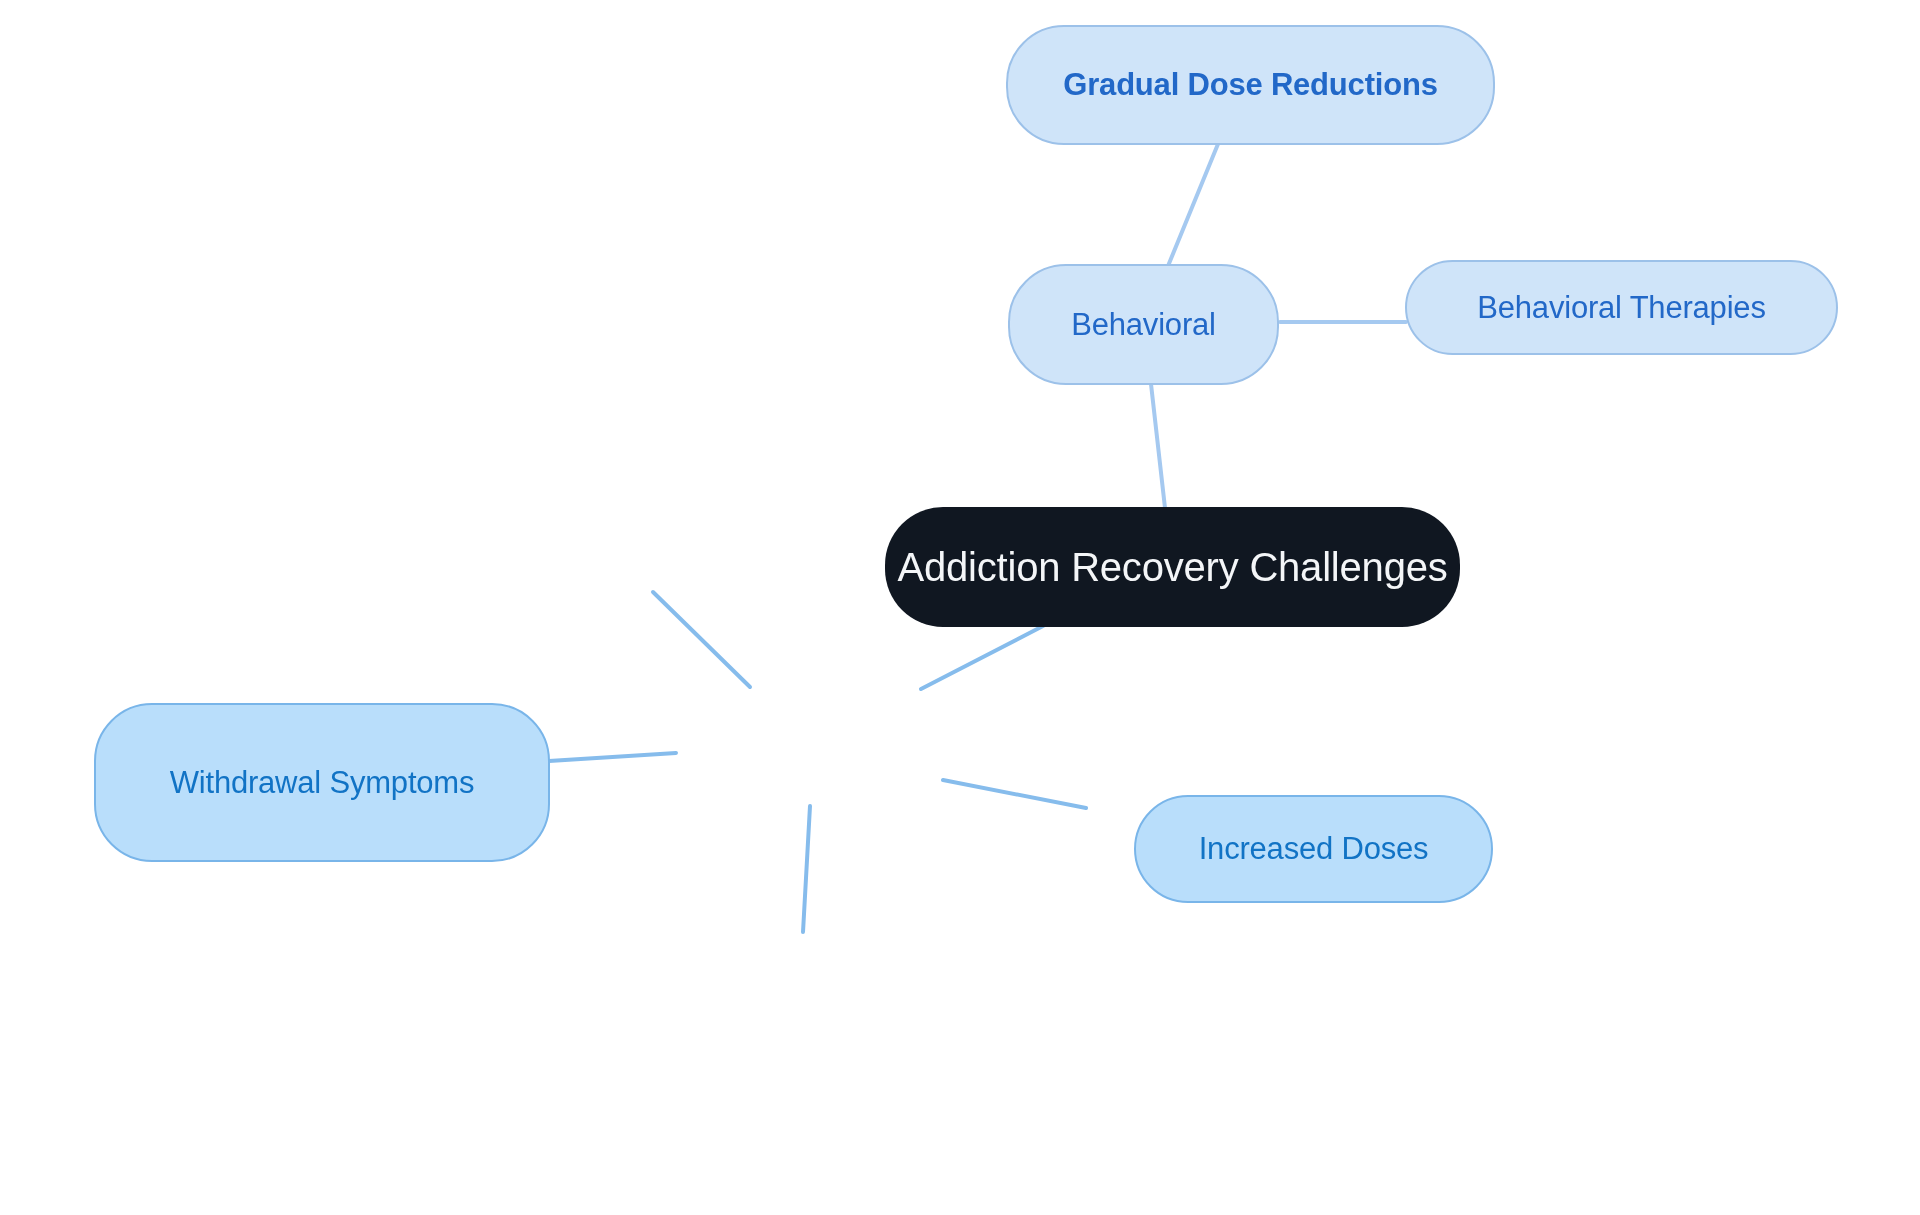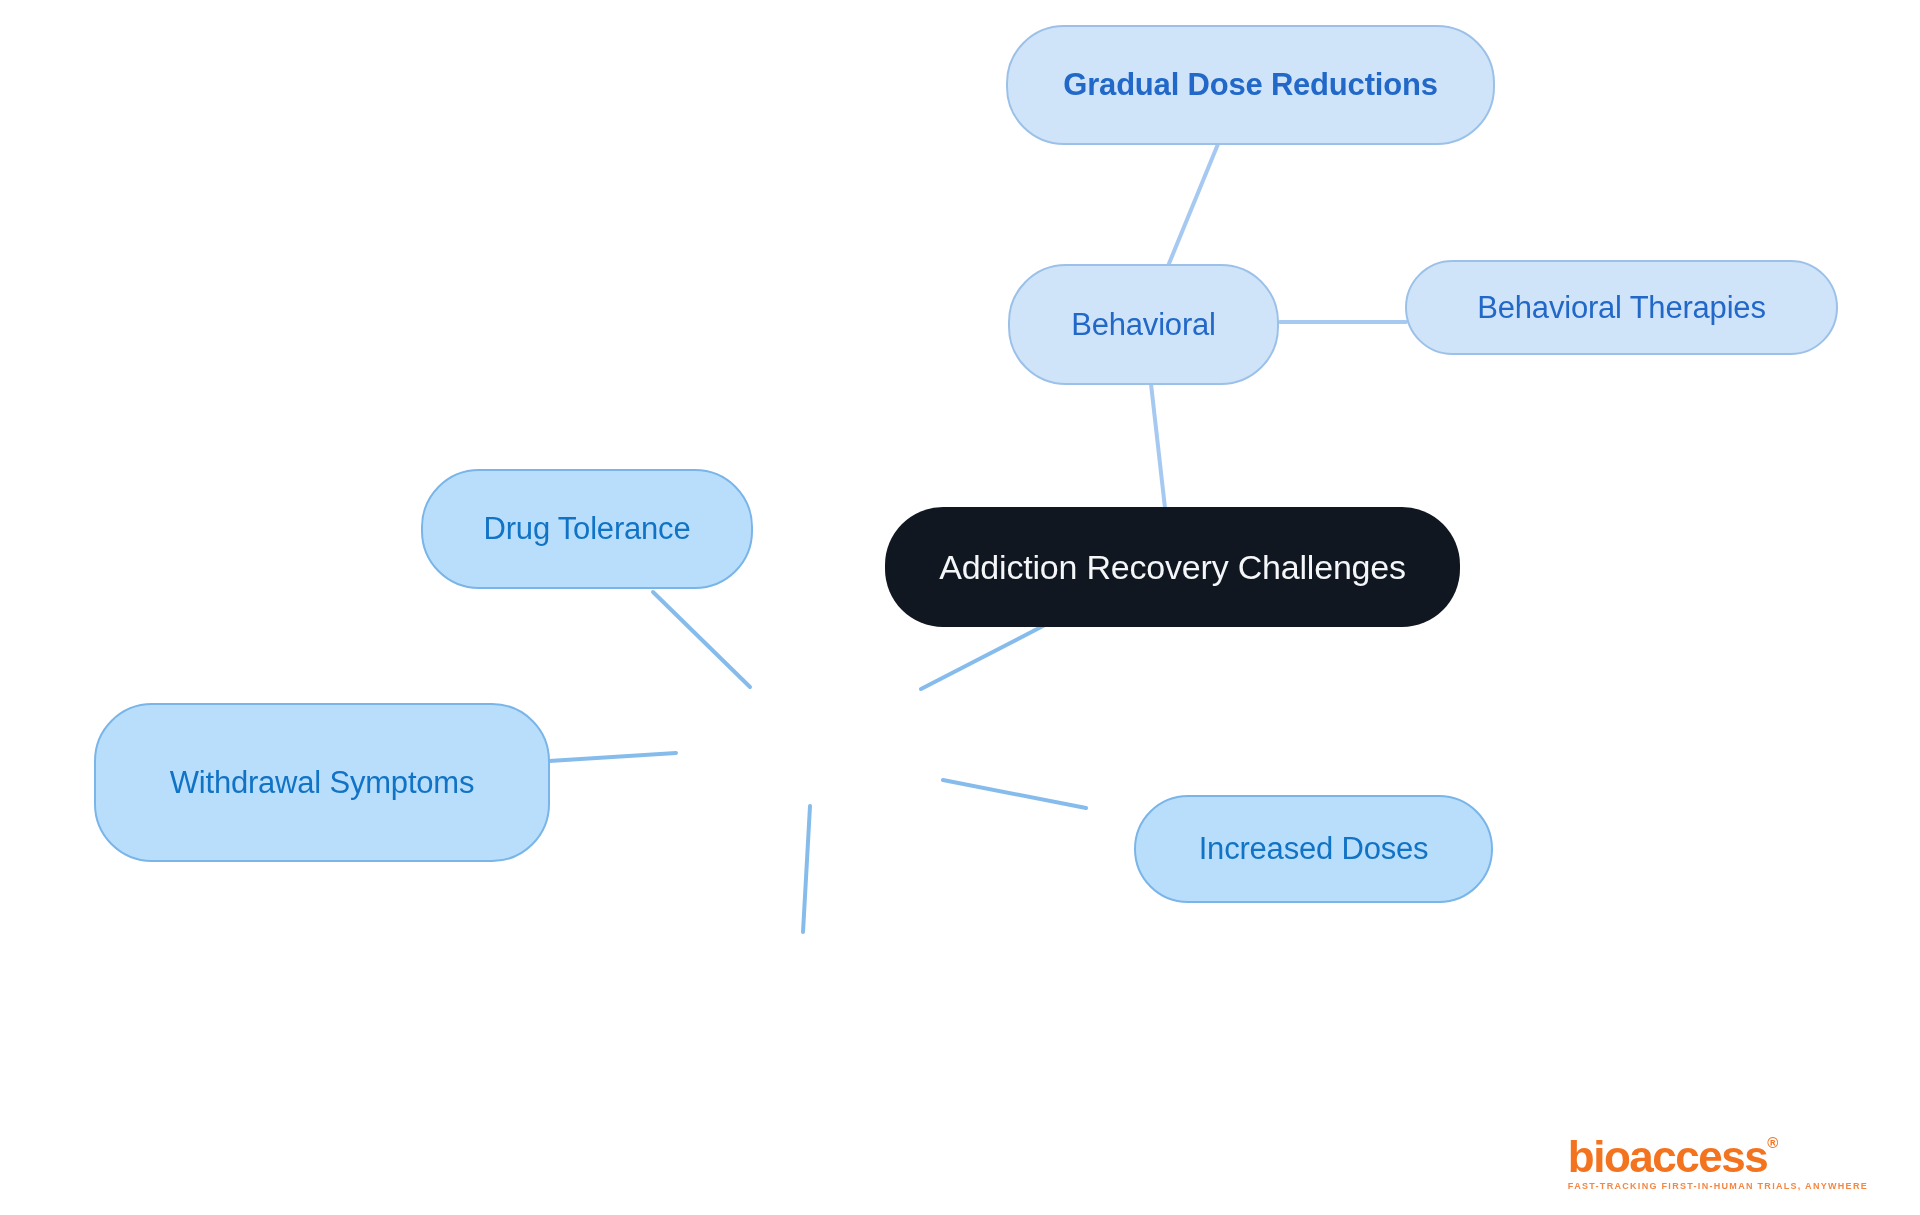--- a/index.html
+++ b/index.html
@@ -43,21 +43,21 @@
   }
   .node.branch-b {
     background: var(--fill-b, #b9defb);
     border: 2px solid var(--border-b, #79b5e9);
     color: var(--text-b, #1173c5);
   }
   .node.central {
     background: var(--central-fill, #101721);
     border: none;
     color: var(--central-text, #f4f6f8);
-    font-size: 34px;
+    font-size: 40px;
   }
 
   #node-central              { left: 885px;  top: 507px; width: 575px; height: 120px; }
   #node-strategies           { left: 1008px; top: 264px; width: 271px; height: 121px; }
   #node-gradual-dose         { left: 1006px; top: 25px;  width: 489px; height: 120px; font-weight: bold; }
   #node-behavioral-therapies { left: 1405px; top: 260px; width: 433px; height: 95px; }
   #node-challenges           { left: 675px;  top: 684px; width: 277px; height: 123px; }
   #node-drug-tolerance       { left: 421px;  top: 469px; width: 332px; height: 120px; }
   #node-withdrawal-symptoms  { left: 94px;   top: 703px; width: 456px; height: 159px; }
   #node-increased-doses      { left: 1134px; top: 795px; width: 359px; height: 108px; }
@@ -118,34 +118,25 @@
   </div>
 
   <div id="node-behavioral-therapies" class="node branch-a">
     <span>Behavioral Therapies</span>
   </div>
 
   <div id="node-central" class="node central">
     <span>Addiction Recovery Challenges</span>
   </div>
 
-  <div id="node-drug-tolerance" class="node branch-b">
-    <span>Drug Tolerance</span>
-  </div>
 
 
   <div id="node-withdrawal-symptoms" class="node branch-b">
     <span>Withdrawal Symptoms</span>
   </div>
 
   <div id="node-increased-doses" class="node branch-b">
     <span>Increased Doses</span>
   </div>
 
 
-  <div id="logo">
-    <div>
-      <span class="wordmark">bioaccess</span><span class="registered">®</span>
-    </div>
-    <div class="tagline">FAST-TRACKING FIRST-IN-HUMAN TRIALS, ANYWHERE</div>
-  </div>
 
 </div>
 
 </body></html>

